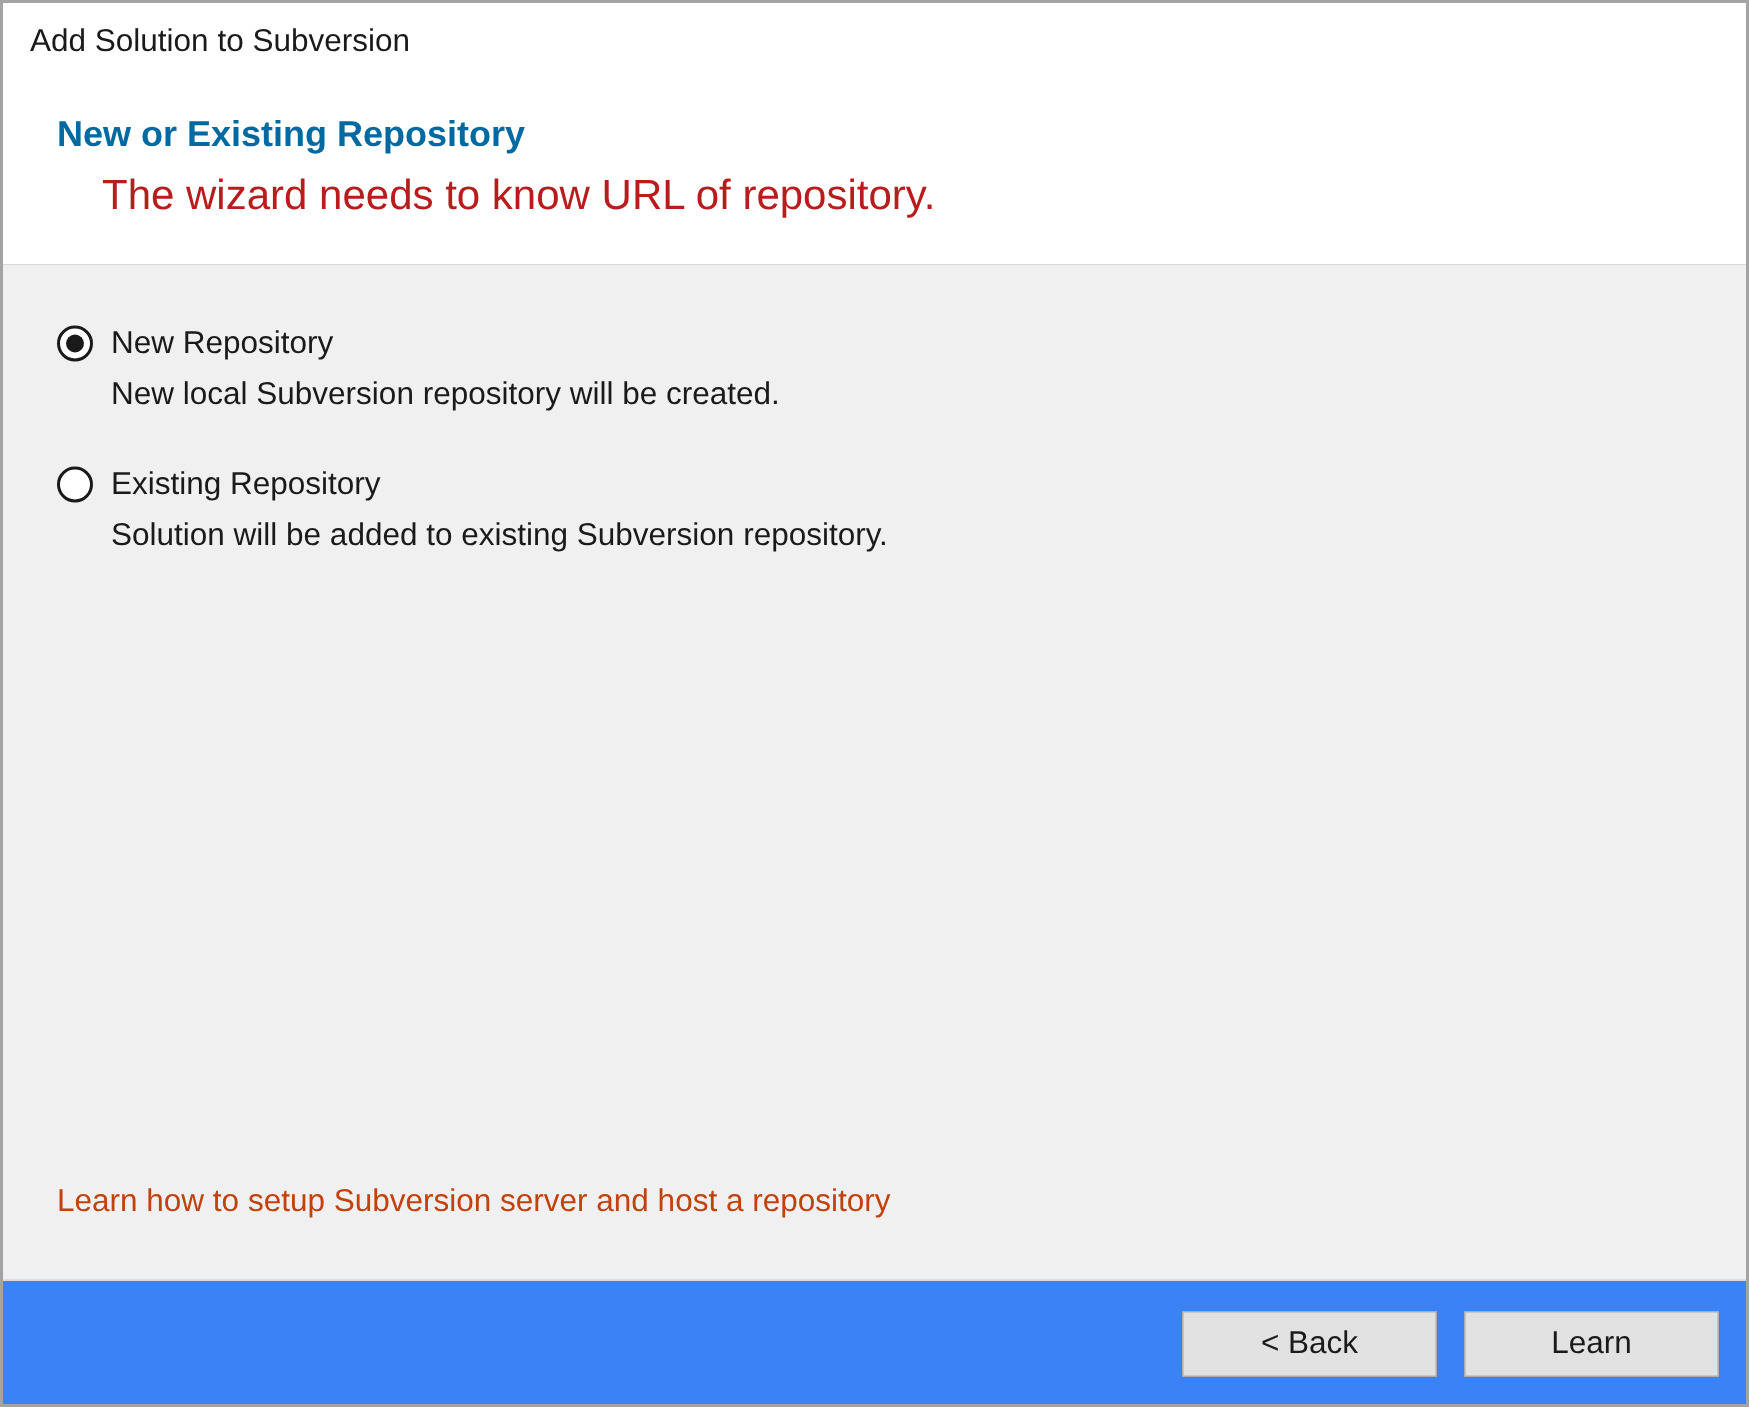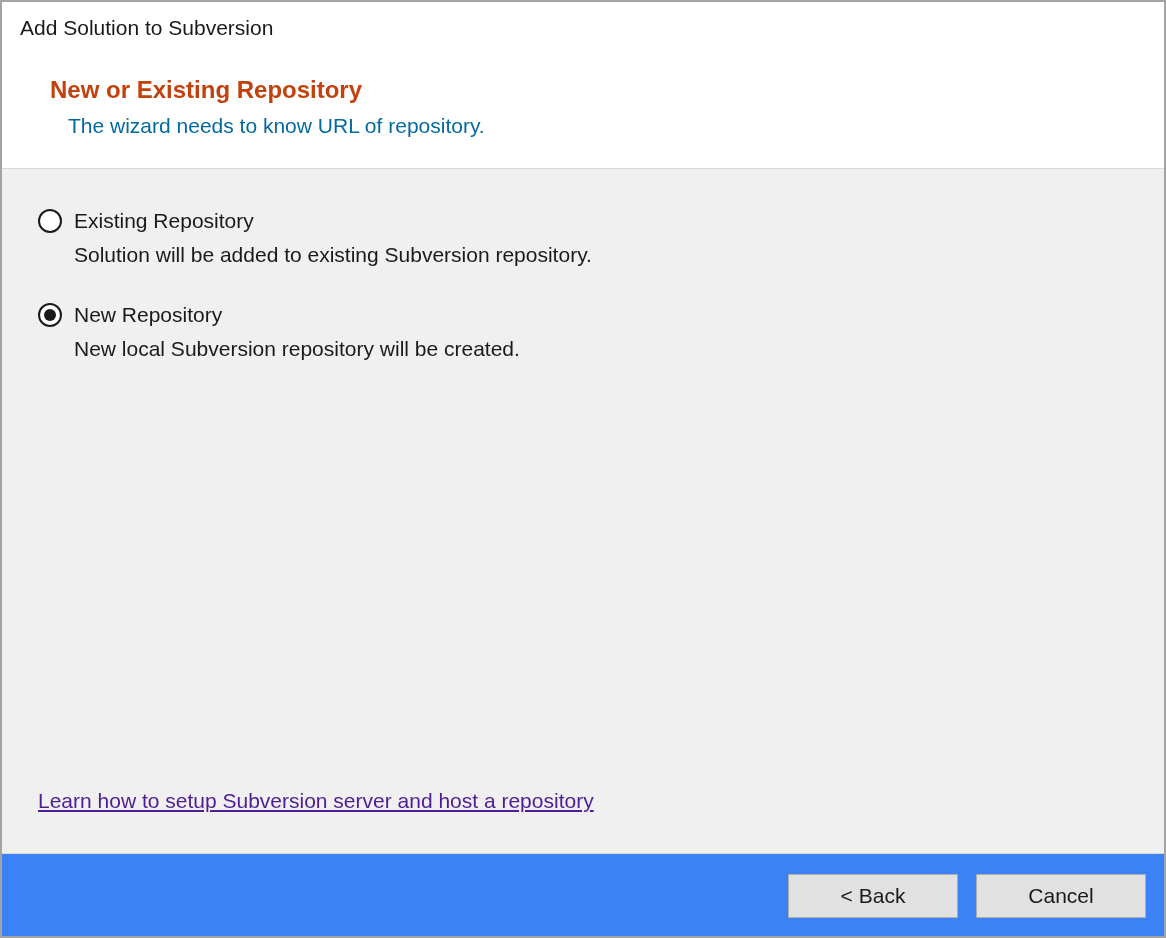--- a/index.html
+++ b/index.html
@@ -30,27 +30,27 @@
     }
     .header-title {
       font-size: 21px;
       color: #1a1a1a;
       font-weight: 400;
       margin-bottom: 36px;
     }
     .header-heading {
       font-size: 24px;
       font-weight: 700;
-      color: #c2410c;
-      margin-left: 30px;
+      color: #0369a1;
+      margin-left: 18px;
       margin-bottom: 10px;
     }
     .header-subtitle {
-      font-size: 21px;
-      color: #0369a1;
+      font-size: 28px;
+      color: #b91c1c;
       margin-left: 48px;
       font-weight: 400;
     }
     .content {
       flex: 1;
       background: #f0f0f0;
       padding: 40px 36px 20px 36px;
       display: flex;
       flex-direction: column;
       position: relative;
@@ -91,22 +91,21 @@
     .radio-desc {
       font-size: 21px;
       color: #1a1a1a;
       margin-left: 36px;
     }
     .link-row {
       margin-top: auto;
       margin-bottom: 20px;
     }
     .help-link {
-      color: #4c1d95;
-      text-decoration: underline;
+      color: #c2410c;
       font-size: 21px;
       cursor: pointer;
     }
     .footer {
       background: #3b82f6;
       border-top: 1px solid #d9d9d9;
       padding: 20px 18px 18px 18px;
       display: flex;
       justify-content: flex-end;
       gap: 18px;
@@ -135,38 +134,38 @@
 <div class="dialog">
   <div class="header">
     <div class="header-title">Add Solution to Subversion</div>
     <div class="header-heading">New or Existing Repository</div>
     <div class="header-subtitle">The wizard needs to know URL of repository.</div>
   </div>
 
   <div class="content">
     <div class="radio-group">
       <div class="radio-row">
-        <span class="radio-outer unchecked"></span>
-        <span class="radio-label">Existing Repository</span>
-      </div>
-      <div class="radio-desc">Solution will be added to existing Subversion repository.</div>
-    </div>
-
-    <div class="radio-group">
-      <div class="radio-row">
         <span class="radio-outer">
           <span class="radio-inner"></span>
         </span>
         <span class="radio-label">New Repository</span>
       </div>
       <div class="radio-desc">New local Subversion repository will be created.</div>
+    </div>
+
+    <div class="radio-group">
+      <div class="radio-row">
+        <span class="radio-outer unchecked"></span>
+        <span class="radio-label">Existing Repository</span>
+      </div>
+      <div class="radio-desc">Solution will be added to existing Subversion repository.</div>
     </div>
 
     <div class="link-row">
       <a class="help-link">Learn how to setup Subversion server and host a repository</a>
     </div>
   </div>
 
   <div class="footer">
     <button class="btn">&lt; Back</button>
-    <button class="btn">Cancel</button>
+    <button class="btn">Learn</button>
   </div>
 </div>
 
 </body></html>

